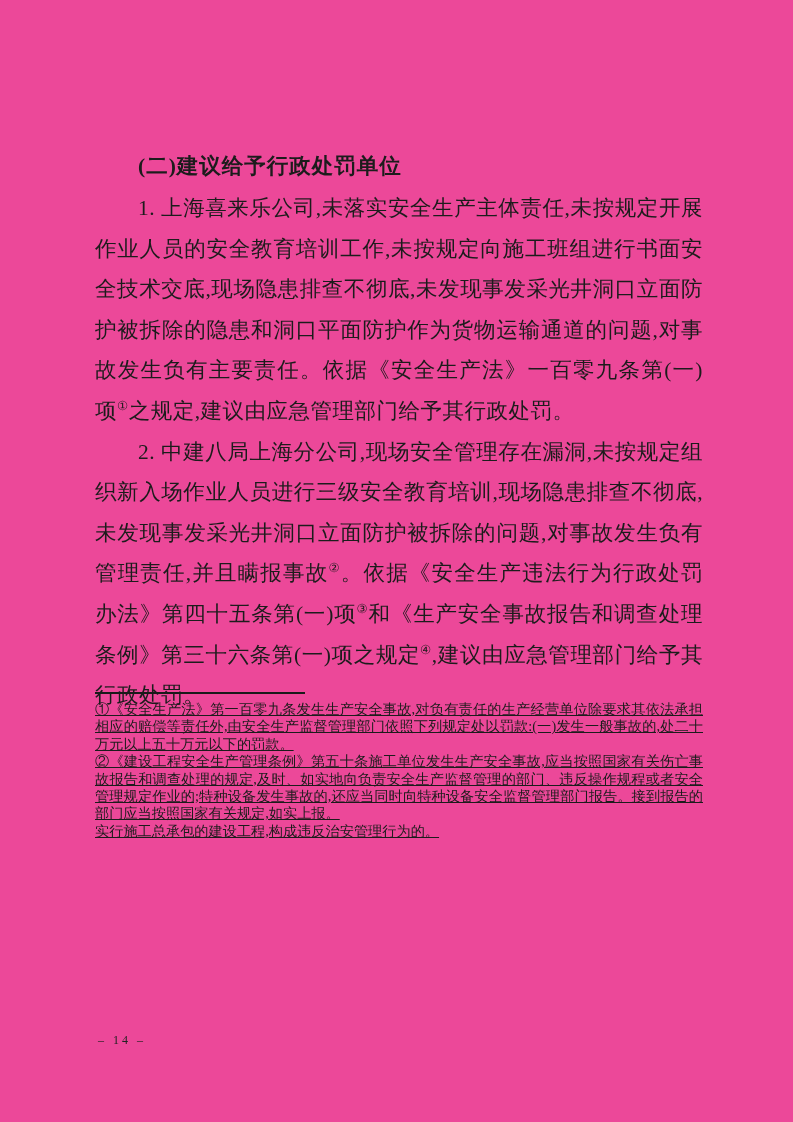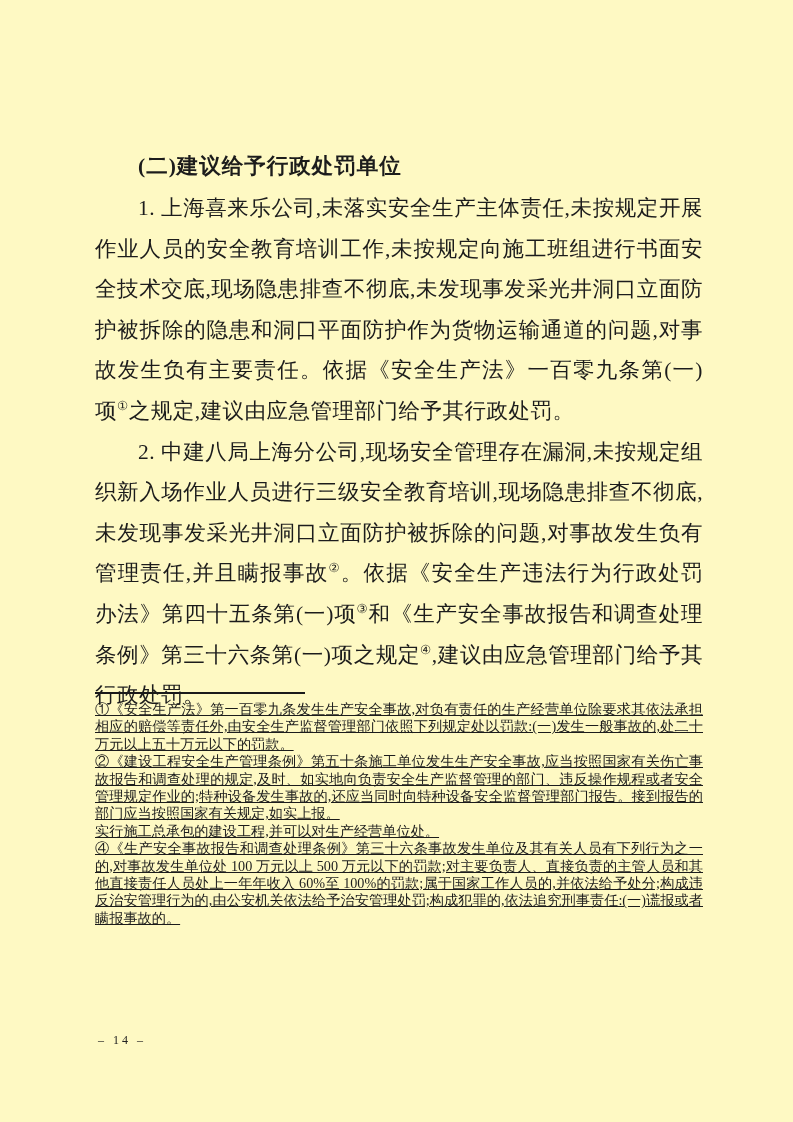--- a/index.html
+++ b/index.html
@@ -4,21 +4,21 @@
 <style>
   * { box-sizing: border-box; }
   html, body { margin: 0; padding: 0; }
   body { background: #e8e8e8; }
 
   .page {
     position: relative;
     width: 793px;
     height: 1122px;
     margin: 0 auto;
-    background: #fef9c3;
+    background: #ec4899;
     color: #1c1c1c;
     font-family: "Liberation Serif", "DejaVu Serif", serif;
     overflow: hidden;
   }
 
   .content {
     position: absolute;
     left: 95px;
     top: 146px;
     width: 608px;
@@ -94,21 +94,20 @@
     <p class="para">2. 中建八局上海分公司,现场安全管理存在漏洞,未按规定组织新入场作业人员进行三级安全教育培训,现场隐患排查不彻底,未发现事发采光井洞口立面防护被拆除的问题,对事故发生负有管理责任,并且瞒报事故<sup>②</sup>。依据《安全生产违法行为行政处罚办法》第四十五条第(一)项<sup>③</sup>和《生产安全事故报告和调查处理条例》第三十六条第(一)项之规定<sup>④</sup>,建议由应急管理部门给予其行政处罚。</p>
   </div>
 
   <div class="footnotes">
     <div class="fn-rule"></div>
 
     <p class="fn">①《安全生产法》第一百零九条发生生产安全事故,对负有责任的生产经营单位除要求其依法承担相应的赔偿等责任外,由安全生产监督管理部门依照下列规定处以罚款:(一)发生一般事故的,处二十万元以上五十万元以下的罚款。</p>
 
     <p class="fn">②《建设工程安全生产管理条例》第五十条施工单位发生生产安全事故,应当按照国家有关伤亡事故报告和调查处理的规定,及时、如实地向负责安全生产监督管理的部门、违反操作规程或者安全管理规定作业的;特种设备发生事故的,还应当同时向特种设备安全监督管理部门报告。接到报告的部门应当按照国家有关规定,如实上报。</p>
 
-    <p class="fn">实行施工总承包的建设工程,并可以对生产经营单位处。</p>
+    <p class="fn">实行施工总承包的建设工程,构成违反治安管理行为的。</p>
 
 
-    <p class="fn">④《生产安全事故报告和调查处理条例》第三十六条事故发生单位及其有关人员有下列行为之一的,对事故发生单位处 100 万元以上 500 万元以下的罚款;对主要负责人、直接负责的主管人员和其他直接责任人员处上一年年收入 60%至 100%的罚款;属于国家工作人员的,并依法给予处分;构成违反治安管理行为的,由公安机关依法给予治安管理处罚;构成犯罪的,依法追究刑事责任:(一)谎报或者瞒报事故的。</p>
   </div>
 
   <div class="page-number">– 14 –</div>
 
 </div>
 
 </body></html>

